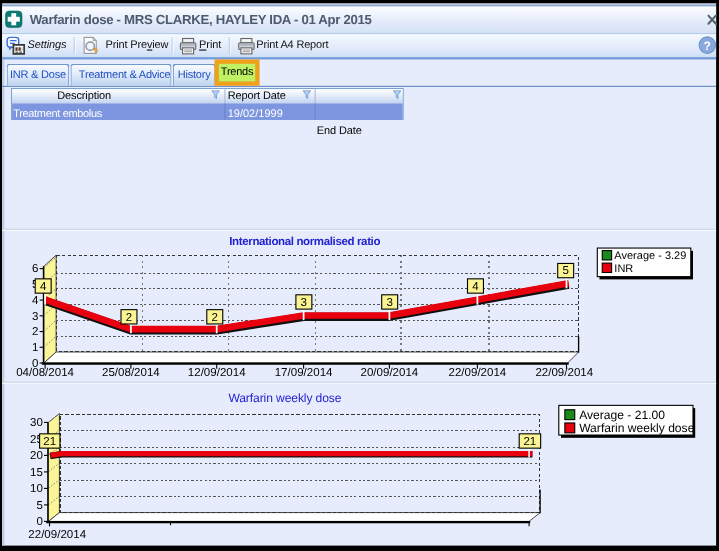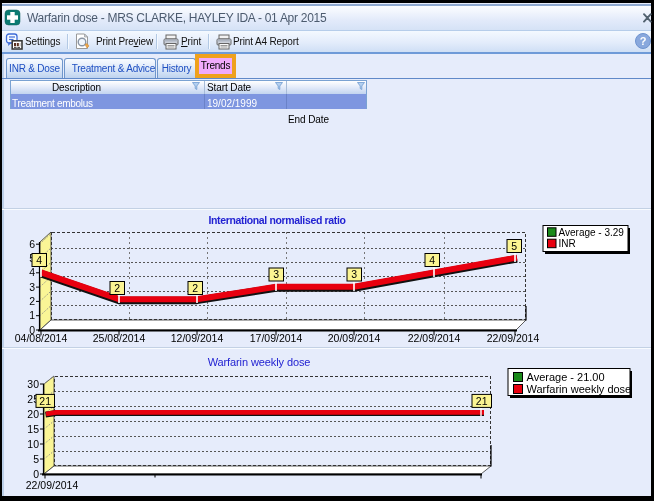--- a/index.html
+++ b/index.html
@@ -12,21 +12,21 @@
 <div class="abs" style="left:2px;top:4px;width:649px;height:2px;background:#8fa9d0;"></div>
 <div class="abs" style="left:2px;top:6px;width:1.5px;height:490px;background:#bccfe8;"></div>
 
 <div class="abs" style="left:2px;top:6px;width:649px;height:24px;background:linear-gradient(#fcfdff,#e2eafa 60%,#d5e2f6);"></div>
 
 <svg class="abs" style="left:4px;top:9px;" width="18" height="18" viewBox="0 0 18 18">
   <rect x="1" y="1" width="15" height="15" rx="3.5" fill="#0c7b72" stroke="#0a5f58" stroke-width="0.5"></rect>
   <rect x="6.3" y="3" width="4.4" height="11" fill="#fff"></rect>
   <rect x="3" y="6.3" width="11" height="4.4" fill="#fff"></rect>
 </svg>
-<div class="abs" style="left:27px;top:11px;font-size:12px;font-weight:normal;color:#4c5b6e;letter-spacing:-0.28px;white-space:nowrap;">Warfarin dose - MRS CLARKE, HAYLEY IDA - 01 Apr 2015</div>
+<div class="abs" style="left:27px;top:11px;font-size:12px;font-weight:bold;color:#4c5b6e;letter-spacing:-0.28px;white-space:nowrap;">Warfarin dose - MRS CLARKE, HAYLEY IDA - 01 Apr 2015</div>
 <svg class="abs" style="left:642.5px;top:13px;" width="9" height="10" viewBox="0 0 9 10">
   <path d="M1 1.2 L7.8 8.6 M7.8 1.2 L1 8.6" stroke="#51616f" stroke-width="1.9" stroke-linecap="round"></path>
 </svg>
 
 <div class="abs" style="left:2px;top:30px;width:649px;height:22px;background:linear-gradient(#f4f9ff,#e3ecfb 55%,#cfdff5);border-top:1px solid #b6cdea;"></div>
 <div class="abs" style="left:2px;top:52px;width:649px;height:2px;background:#6e9ad8;"></div>
 
 <div class="abs" style="left:67px;top:34px;width:1px;height:15px;background:#b3c9e4;"></div>
 <div class="abs" style="left:68px;top:34px;width:1px;height:15px;background:#f4f9ff;"></div>
 <div class="abs" style="left:156px;top:34px;width:1px;height:15px;background:#b3c9e4;"></div>
@@ -39,21 +39,21 @@
   <path d="M3.5 9.5 L3 13 L7 9.5 Z" fill="#3e6cd8"></path>
   <line x1="4" y1="4" x2="10" y2="4" stroke="#3e6cd8" stroke-width="1.2"></line>
   <line x1="4" y1="6.5" x2="8.5" y2="6.5" stroke="#3e6cd8" stroke-width="1.2"></line>
   <rect x="7.2" y="7.8" width="9.8" height="8.2" fill="#fff" stroke="#3a3a3a" stroke-width="1.6"></rect>
   <rect x="9" y="10" width="2" height="3.2" fill="#5a3020"></rect>
   <rect x="11.8" y="10" width="2" height="3.2" fill="#5a3020"></rect>
   <rect x="14.4" y="10" width="1.4" height="3.2" fill="#ccc"></rect>
   <rect x="9" y="13.9" width="2.6" height="1.1" fill="#555"></rect>
   <rect x="12.4" y="13.9" width="2.6" height="1.1" fill="#555"></rect>
 </svg>
-<div class="abs" style="left:25px;top:36px;font-size:10px;color:#111;letter-spacing:-0.1px;white-space:nowrap;">Settings</div>
+<div class="abs" style="left:25px;top:36px;font-size:10px;color:#111;letter-spacing:-0.1px;white-space:nowrap;font-style:italic;">Settings</div>
 <svg class="abs" style="left:75px;top:33px;" width="18" height="18" viewBox="0 0 18 18">
   <path d="M1.5 1 L9.5 1 L12.5 4 L12.5 15.5 L1.5 15.5 Z" fill="#fff" stroke="#999"></path>
   <path d="M9.5 1 L9.5 4 L12.5 4 Z" fill="#cfd8e4" stroke="#999" stroke-width="0.7"></path>
   <circle cx="7" cy="9" r="3.8" fill="#f2f7fd" stroke="#8a95a5" stroke-width="1.4"></circle>
   <path d="M10 11.5 L12 10.5 L14 13 L12 15 Z" fill="#efa648" stroke="#c8832a" stroke-width="0.5"></path>
 </svg>
 <div class="abs" style="left:96px;top:36px;font-size:10px;color:#111;letter-spacing:-0.15px;white-space:nowrap;">Print Pre<span style="text-decoration:underline;">v</span>iew</div>
 <svg class="abs" style="left:162px;top:33px;" width="18" height="18" viewBox="0 0 18 18">
   <rect x="4" y="2" width="10" height="4" fill="#f2f2f2" stroke="#666"></rect>
   <rect x="2" y="6" width="14" height="6" rx="1" fill="#ccd1da" stroke="#666"></rect>
@@ -77,31 +77,31 @@
   <circle cx="9" cy="9" r="7.5" fill="#89a8dd" stroke="#6e93cf"></circle>
   <text x="9" y="13" font-size="11" font-weight="bold" fill="#fff" text-anchor="middle" font-family="Liberation Sans">?</text>
 </svg>
 
 <div class="abs" style="left:2px;top:77.5px;width:649px;height:1.5px;background:#6089c8;"></div>
 <div class="abs" style="left:6px;top:58px;width:57px;height:20px;background:linear-gradient(#f8fbff,#dbe7f8 55%,#bed3ef);border:1px solid #6f97cc;border-bottom:none;border-radius:3px 3px 0 0;font-size:10px;color:#1e4fc2;text-align:center;line-height:19px;letter-spacing:-0.2px;white-space:nowrap;overflow:hidden;">INR &amp; Dose</div>
 <div class="abs" style="left:64px;top:58px;width:92px;height:20px;background:linear-gradient(#f8fbff,#dbe7f8 55%,#bed3ef);border:1px solid #6f97cc;border-bottom:none;border-radius:3px 3px 0 0;font-size:10px;color:#1e4fc2;text-align:right;line-height:19px;letter-spacing:-0.2px;white-space:nowrap;overflow:hidden;">Treatment &amp; Advice</div>
 <div class="abs" style="left:157px;top:58px;width:39px;height:20px;background:linear-gradient(#f8fbff,#dbe7f8 55%,#bed3ef);border:1px solid #6f97cc;border-bottom:none;border-radius:3px 3px 0 0;font-size:10px;color:#1e4fc2;text-align:center;line-height:19px;letter-spacing:-0.2px;white-space:nowrap;overflow:hidden;">History</div>
 
 <div class="abs" style="left:195px;top:53.5px;width:41px;height:24.5px;background:#efa11d;"></div>
-<div class="abs" style="left:199px;top:57.5px;width:33px;height:16px;background:#f0abfc;font-size:10px;color:#000;text-align:center;line-height:15px;letter-spacing:-0.2px;white-space:nowrap;">Trends</div>
+<div class="abs" style="left:199px;top:57.5px;width:33px;height:16px;background:#bef264;font-size:10px;color:#000;text-align:center;line-height:15px;letter-spacing:-0.2px;white-space:nowrap;">Trends</div>
 
 <div class="abs" style="left:10px;top:80px;width:357px;height:29px;border:1px solid #7aa2d2;"></div>
 <div class="abs" style="left:11px;top:81px;width:355px;height:12.5px;background:linear-gradient(#ffffff,#e2eaf9 50%,#c2d4ef);"></div>
 <div class="abs" style="left:11px;top:93.5px;width:355px;height:15px;background:#7e96e0;"></div>
 <div class="abs" style="left:203.5px;top:81px;width:1px;height:12.5px;background:#a8bcd8;"></div>
 <div class="abs" style="left:203.5px;top:93.5px;width:1px;height:15px;background:#6a82c8;"></div>
 <div class="abs" style="left:285.5px;top:81px;width:1px;height:12.5px;background:#a8bcd8;"></div>
 <div class="abs" style="left:285.5px;top:93.5px;width:1px;height:15px;background:#6a82c8;"></div>
 <div class="abs" style="left:13px;top:82px;font-size:10px;color:#000;letter-spacing:-0.1px;padding-left:39px;">Description</div>
-<div class="abs" style="left:207px;top:82px;font-size:10px;color:#000;letter-spacing:-0.1px;">Start Date</div>
+<div class="abs" style="left:207px;top:82px;font-size:10px;color:#000;letter-spacing:-0.1px;">Report Date</div>
 <div class="abs" style="left:288px;top:82px;font-size:10px;color:#000;letter-spacing:-0.1px;margin-top:32px;">End Date</div>
 <div class="abs" style="left:12px;top:97.5px;font-size:10px;color:#fff;letter-spacing:-0.3px;">Treatment embolus</div>
 <div class="abs" style="left:207px;top:97.5px;font-size:10px;color:#fff;">19/02/1999</div>
 
 <svg class="abs" style="left:192px;top:82px;" width="8" height="8" viewBox="0 0 8 8">
     <path d="M0.5 0.5 L7.5 0.5 L4.8 4 L4.8 7.5 L3.2 6.5 L3.2 4 Z" fill="#b4d0f0" stroke="#6f9ad0" stroke-width="0.8"></path>
   </svg>
 <svg class="abs" style="left:274.5px;top:82px;" width="8" height="8" viewBox="0 0 8 8">
     <path d="M0.5 0.5 L7.5 0.5 L4.8 4 L4.8 7.5 L3.2 6.5 L3.2 4 Z" fill="#b4d0f0" stroke="#6f9ad0" stroke-width="0.8"></path>
   </svg>

